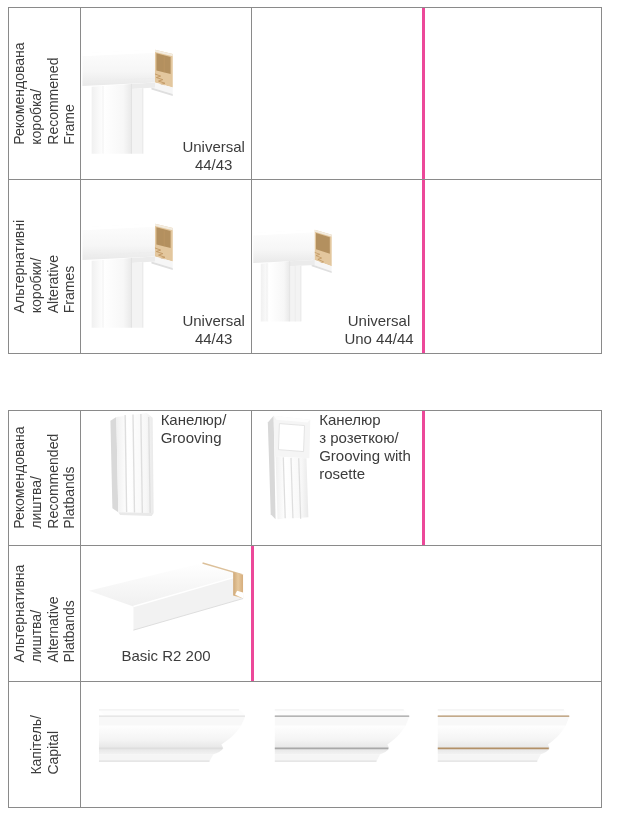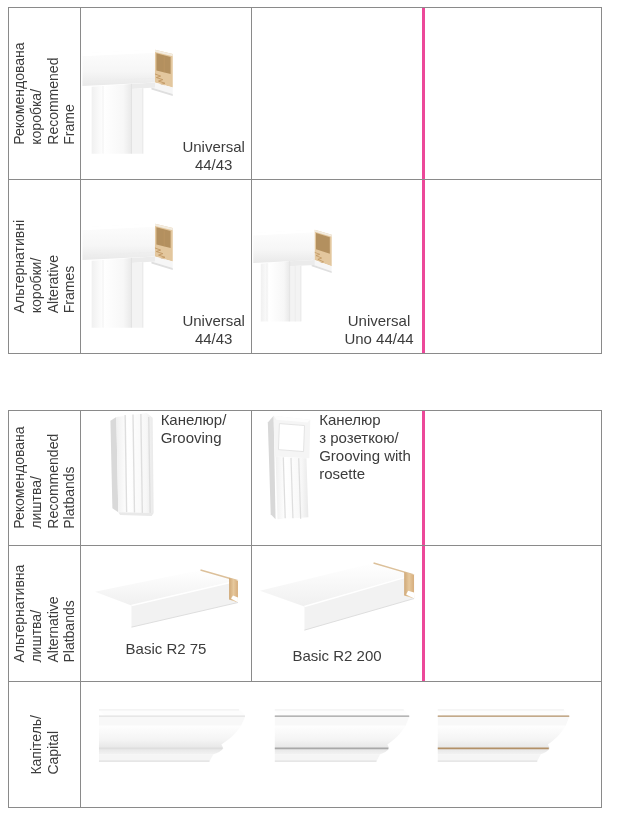--- a/index.html
+++ b/index.html
@@ -250,26 +250,20 @@
       </div>
     </div>
 
     <div class="trow bordered" style="height:136px;">
       <div class="cell label-cell">
         <div class="vlabel">Альтернативна
 лиштва/
 Alternative
 Platbands</div>
       </div>
-      <div class="cell c1 prod-center">
-        <svg class="pimg" width="148" height="69">
-          <use href="#sym-r2-75"></use>
-        </svg>
-        <div class="caption">Basic R2 75</div>
-      </div>
       <div class="cell c2 prod-center">
         <svg class="pimg" width="160" height="83">
           <use href="#sym-r2-100"></use>
         </svg>
         <div class="caption">Basic R2 200</div>
       </div>
     </div>
 
     <div class="trow" style="height:125px;">
       <div class="cell label-cell">

